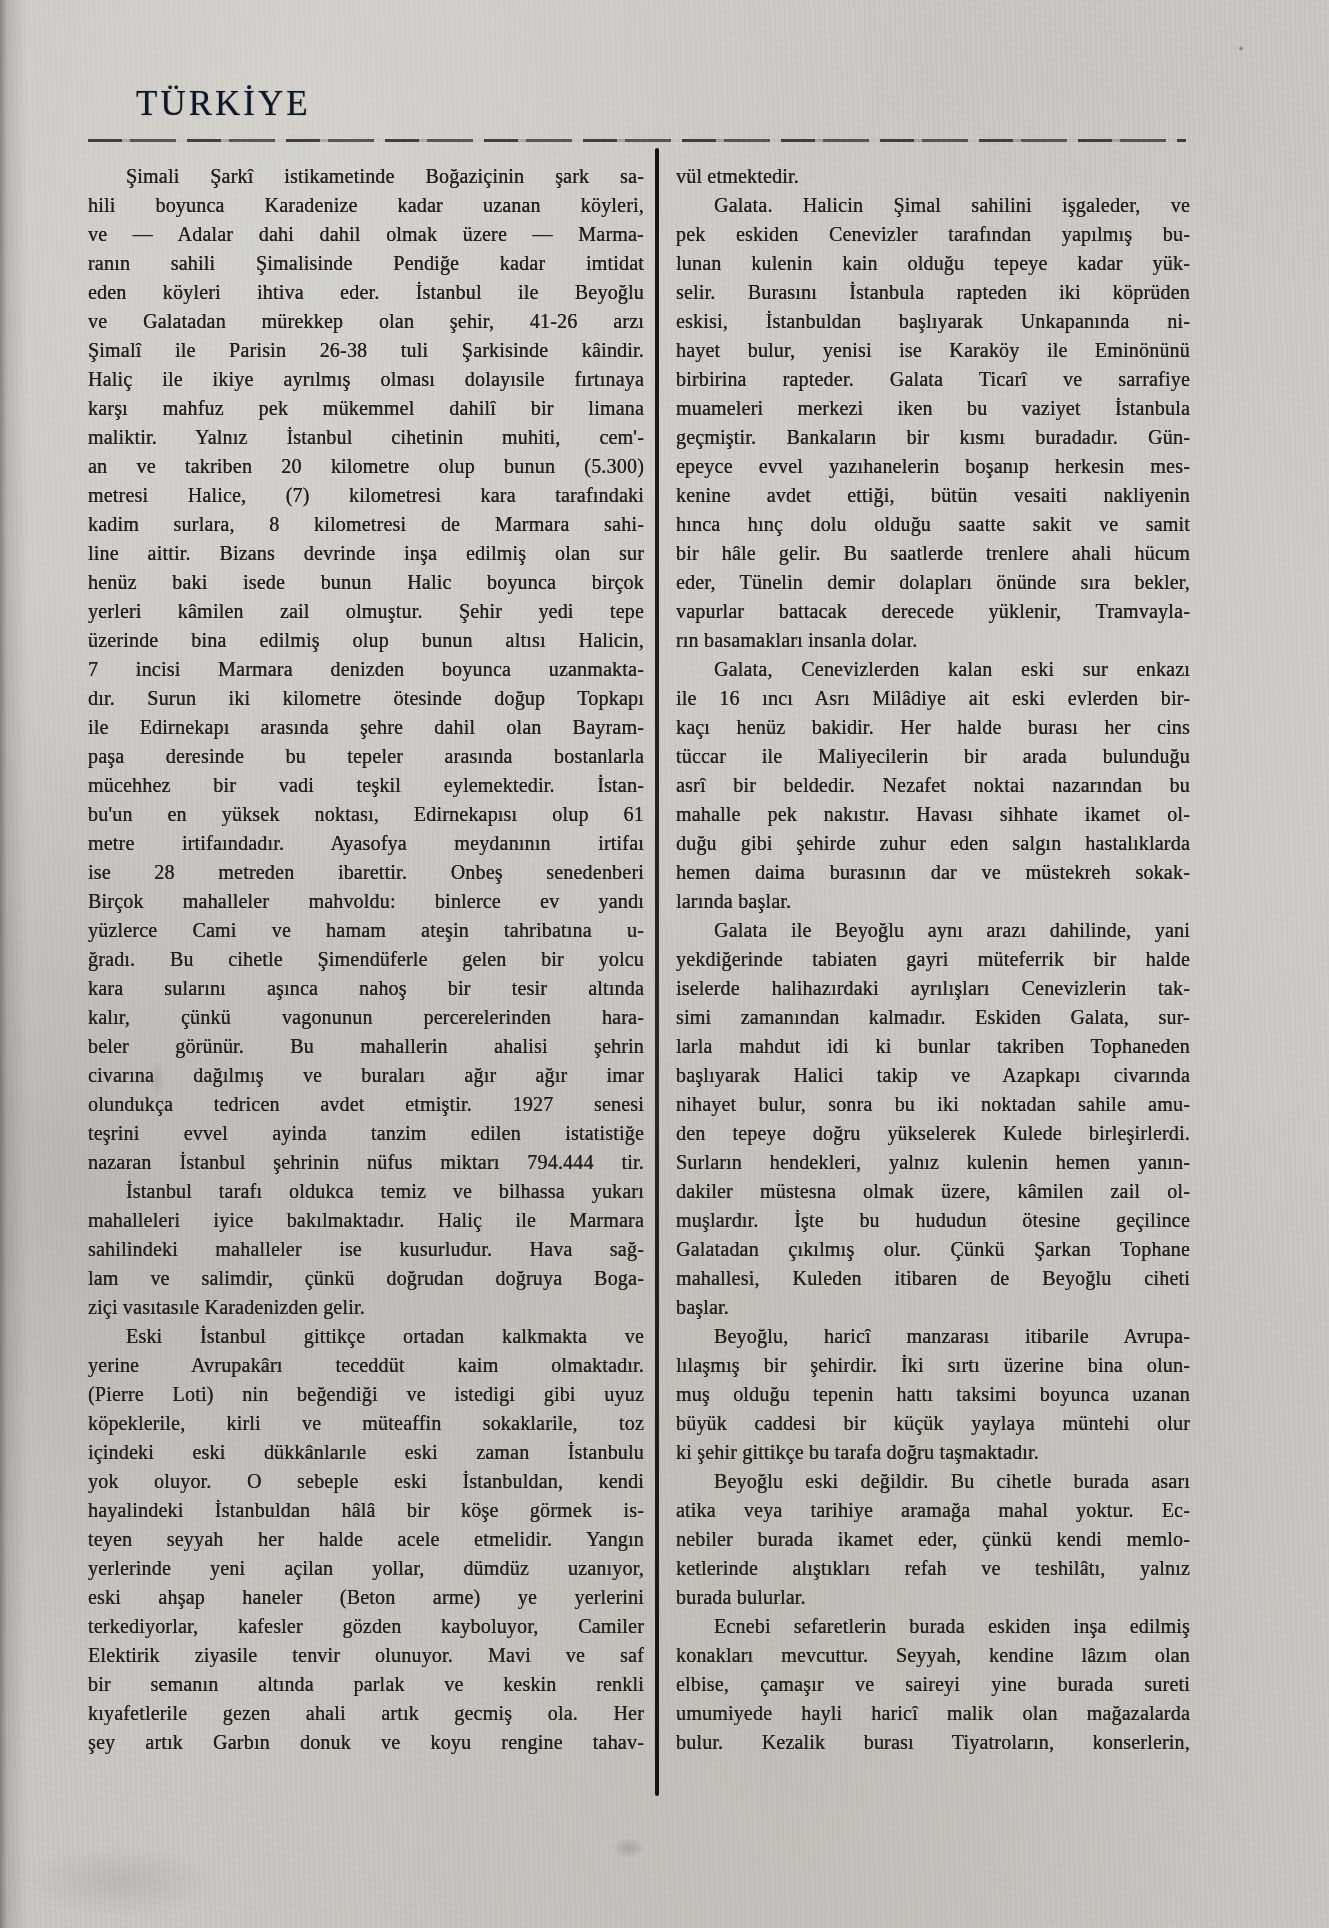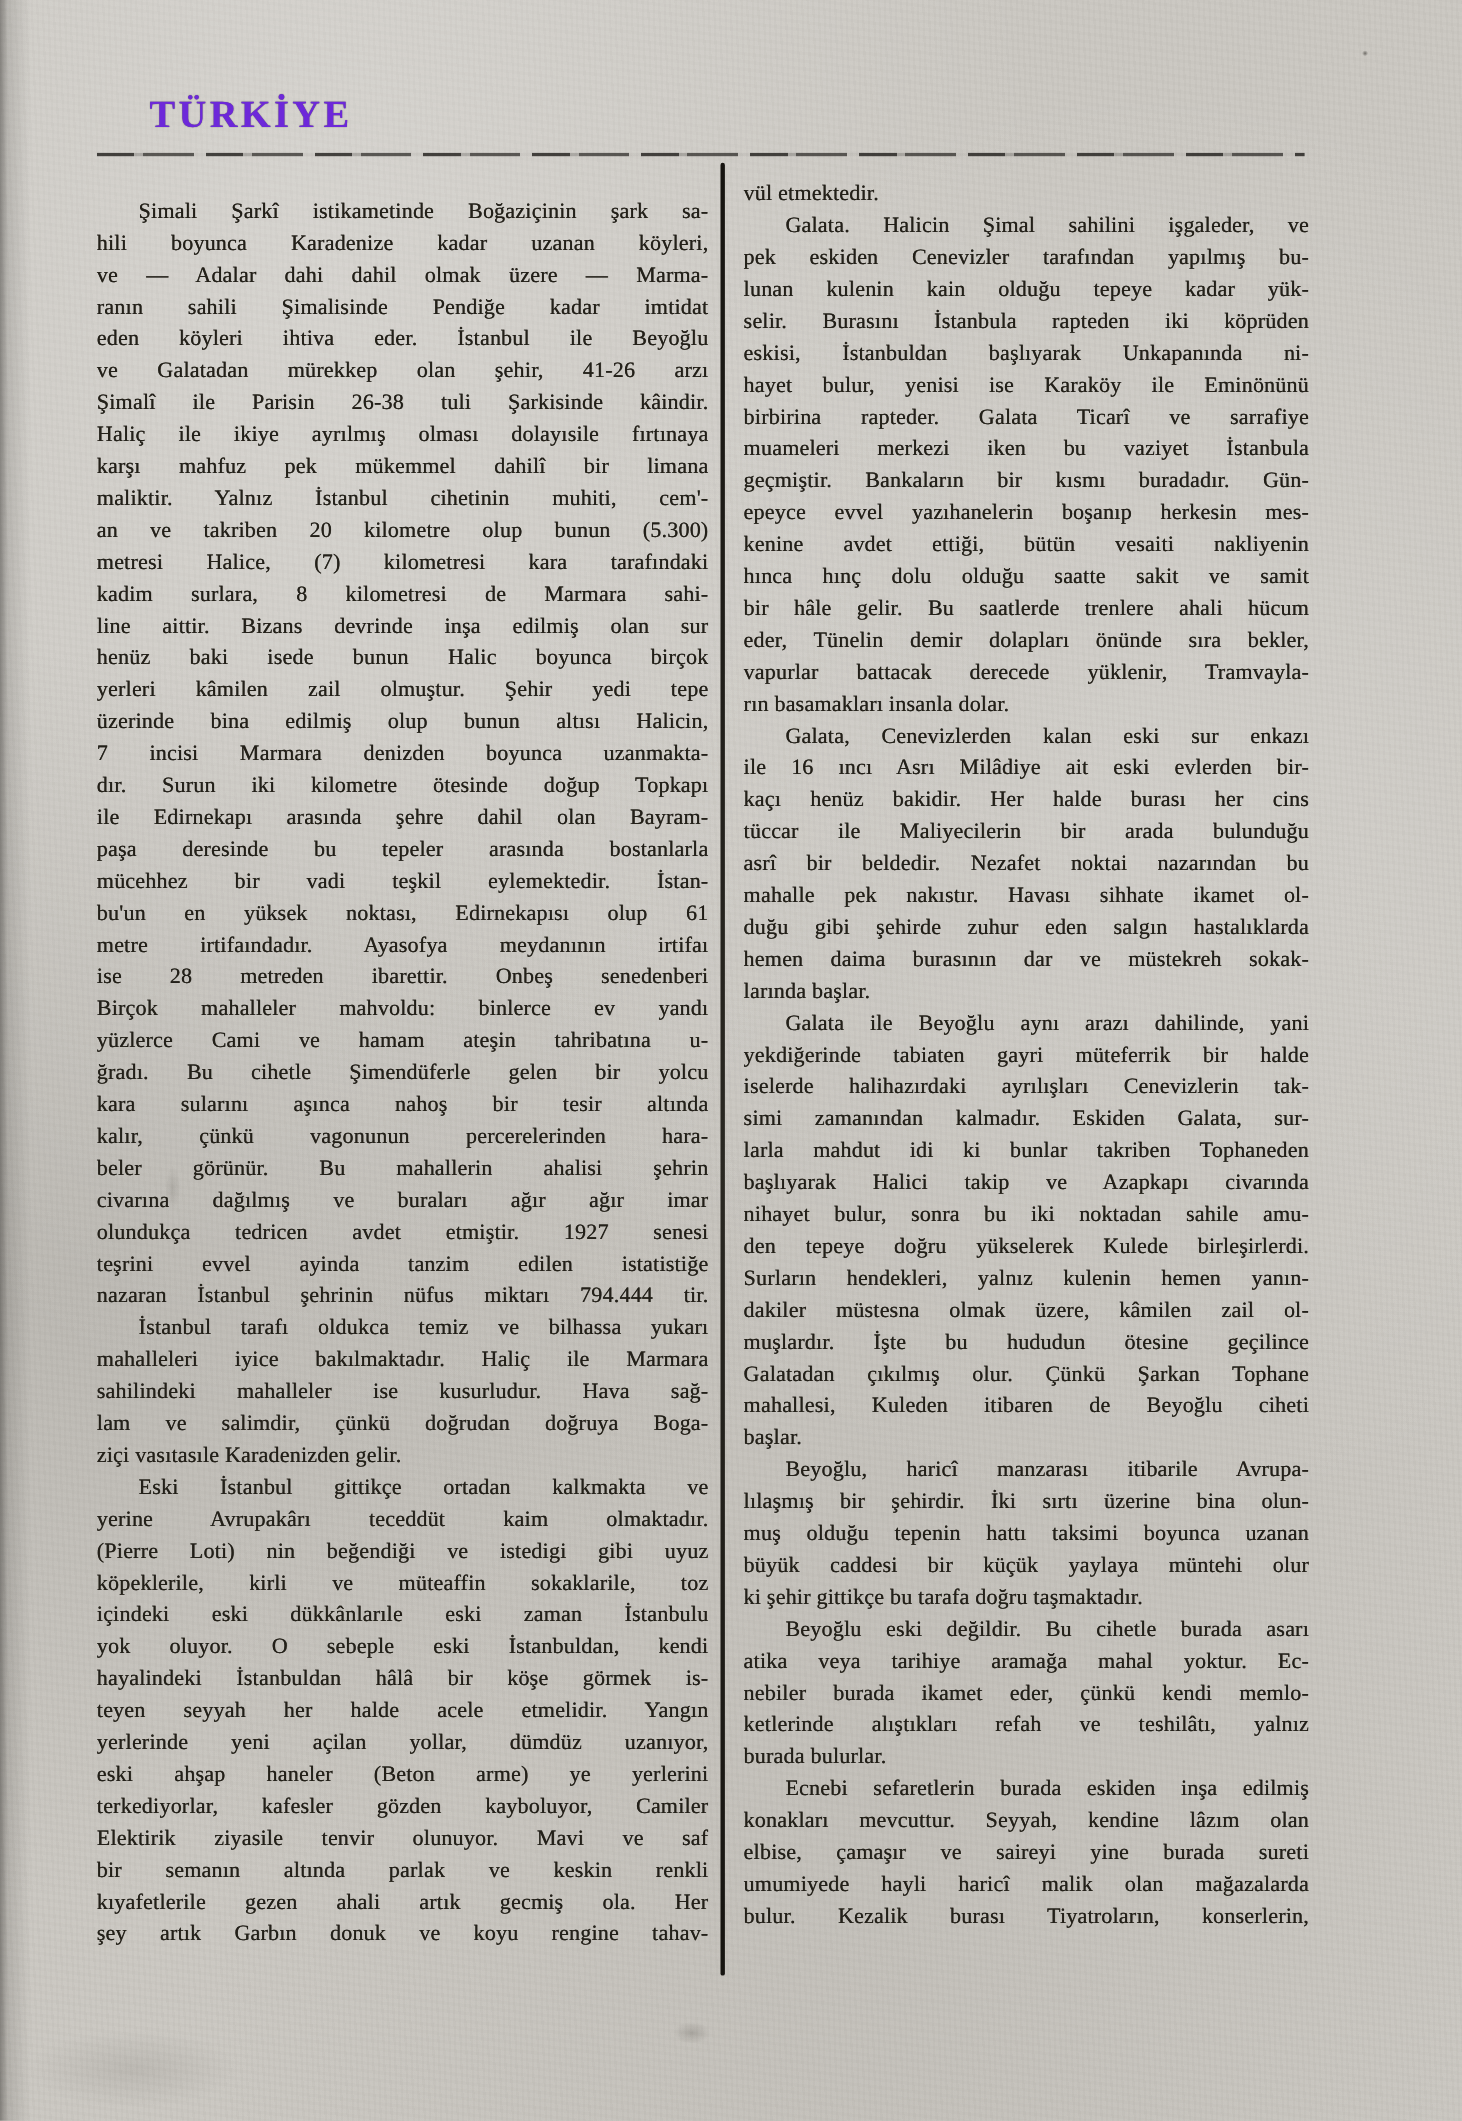--- a/index.html
+++ b/index.html
@@ -16,42 +16,42 @@
     font-family:"Liberation Serif","DejaVu Serif",serif;
     color:#211e1b;
   }
   
   .edge-shadow{
     position:absolute;left:0;top:0;width:30px;height:1928px;
     background:linear-gradient(90deg, rgba(45,43,40,.45) 0px, rgba(45,43,40,.15) 7px, rgba(45,43,40,0) 28px);
   }
   .masthead{
     position:absolute;left:136px;top:84px;
-    font-size:35px;font-weight:700;letter-spacing:3px;
-    color:#6d28d9;
+    font-size:35px;font-weight:400;letter-spacing:3px;
+    color:#0f172a;
     text-shadow:0 0 1px rgba(27,25,22,.65);
   }
   .header-rule{
     position:absolute;left:88px;top:139px;width:1098px;height:3px;opacity:.82;
     background-image:repeating-linear-gradient(90deg,
       rgba(25,23,20,.95) 0 34px, rgba(25,23,20,.25) 34px 42px,
       rgba(25,23,20,.8) 42px 88px, rgba(25,23,20,.05) 88px 99px);
   }
   .column-divider{
     position:absolute;left:655px;top:148px;width:4px;height:1648px;
     background:linear-gradient(180deg,#161410,#2a2822 55%,#161410);
     border-radius:2px;
   }
   .text-col{
     position:absolute;top:162px;
     font-size:20px;line-height:29px;letter-spacing:.2px;
     color:#232019;
     text-shadow:0 0 .6px rgba(35,32,25,.8), .4px 0 0 rgba(35,32,25,.3);
   }
-  .text-col.left{left:88px;width:556px;margin-top:16px;}
+  .text-col.left{left:88px;width:556px;}
   .text-col.right{left:676px;width:514px;font-family:Liberation Serif, serif;}
   .line{
     height:29px;line-height:29px;overflow:hidden;
     text-align:justify;text-align-last:justify;
     white-space:normal;
   }
   .line.short{text-align-last:left;}
   .line.indent{padding-left:38px;}
   .smudge{position:absolute;border-radius:50%;pointer-events:none;}
   .smudge.s1{left:1238px;top:46px;width:6px;height:5px;background:radial-gradient(circle,rgba(40,38,34,.55),transparent 70%);}

